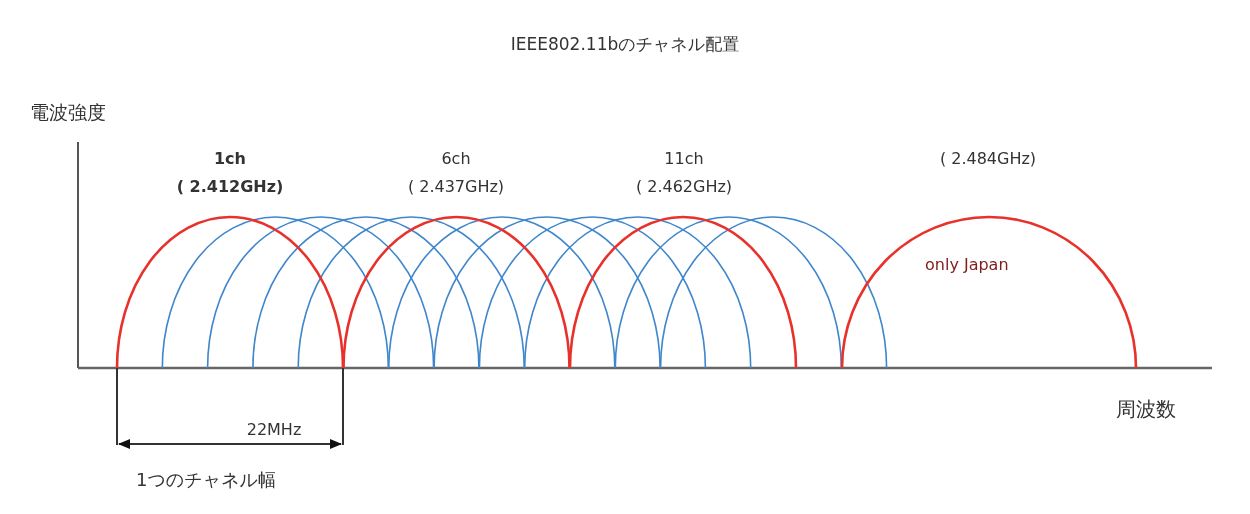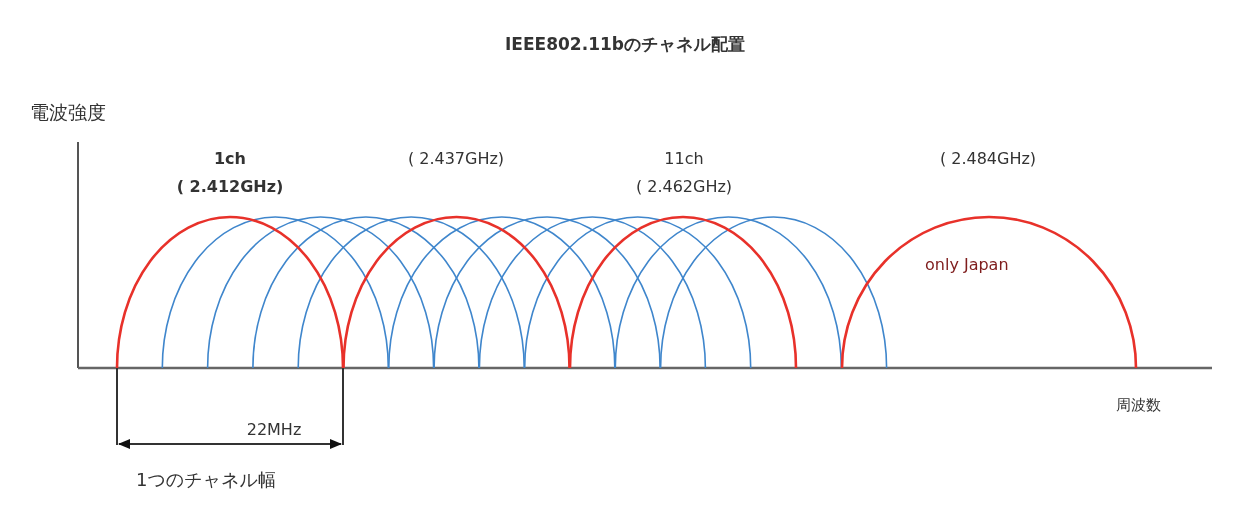--- a/index.html
+++ b/index.html
@@ -1,40 +1,41 @@
 <!DOCTYPE html>
 <html><head>
   <meta charset="utf-8">
   <style>
     html, body { margin: 0; padding: 0; background: #ffffff; }
     body { width: 1250px; height: 514px; position: relative; overflow: hidden;
            font-family: "DejaVu Sans", "Liberation Sans", sans-serif; color: #333333; }
     .title { position: absolute; left: 0; width: 1250px; top: 33px; text-align: center;
-             font-size: 17px; color: #333; font-weight: bold; }
+             font-size: 17px; color: #333; }
     .ylabel { position: absolute; left: 30px; top: 100px; font-size: 19px; color: #333; }
-    .xlabel { position: absolute; left: 1116px; top: 396px; font-size: 15px; color: #333; }
+    .xlabel { position: absolute; left: 1116px; top: 396px; font-size: 20px; color: #333; }
     .chlabel { position: absolute; width: 200px; text-align: center; font-size: 16px;
                color: #333; line-height: 28px; }
     .note { position: absolute; font-size: 16px; color: #7f1d1d; }
     .bw { position: absolute; font-size: 16px; color: #333; width: 226px; text-align: center; padding-left: 44px; }
     .bwcaption { position: absolute; font-size: 18px; color: #333; }
     svg.plot { position: absolute; left: 0; top: 0; }
   </style>
 </head>
 <body>
 
 <div class="title">IEEE802.11bのチャネル配置</div>
 <div class="ylabel">電波強度</div>
 <div class="xlabel">周波数</div>
 
 <div class="chlabel" style="left:130px; top:145px;font-weight:bold;">
   <div>1ch</div>
   <div>( 2.412GHz)</div>
 </div>
 <div class="chlabel" style="left:356px; top:145px;">
+  <div>6ch</div>
   <div>( 2.437GHz)</div>
 </div>
 <div class="chlabel" style="left:584px; top:145px;">
   <div>11ch</div>
   <div>( 2.462GHz)</div>
 </div>
 <div class="chlabel" style="left:888px; top:145px;">
   <div>( 2.484GHz)</div>
 </div>
 

